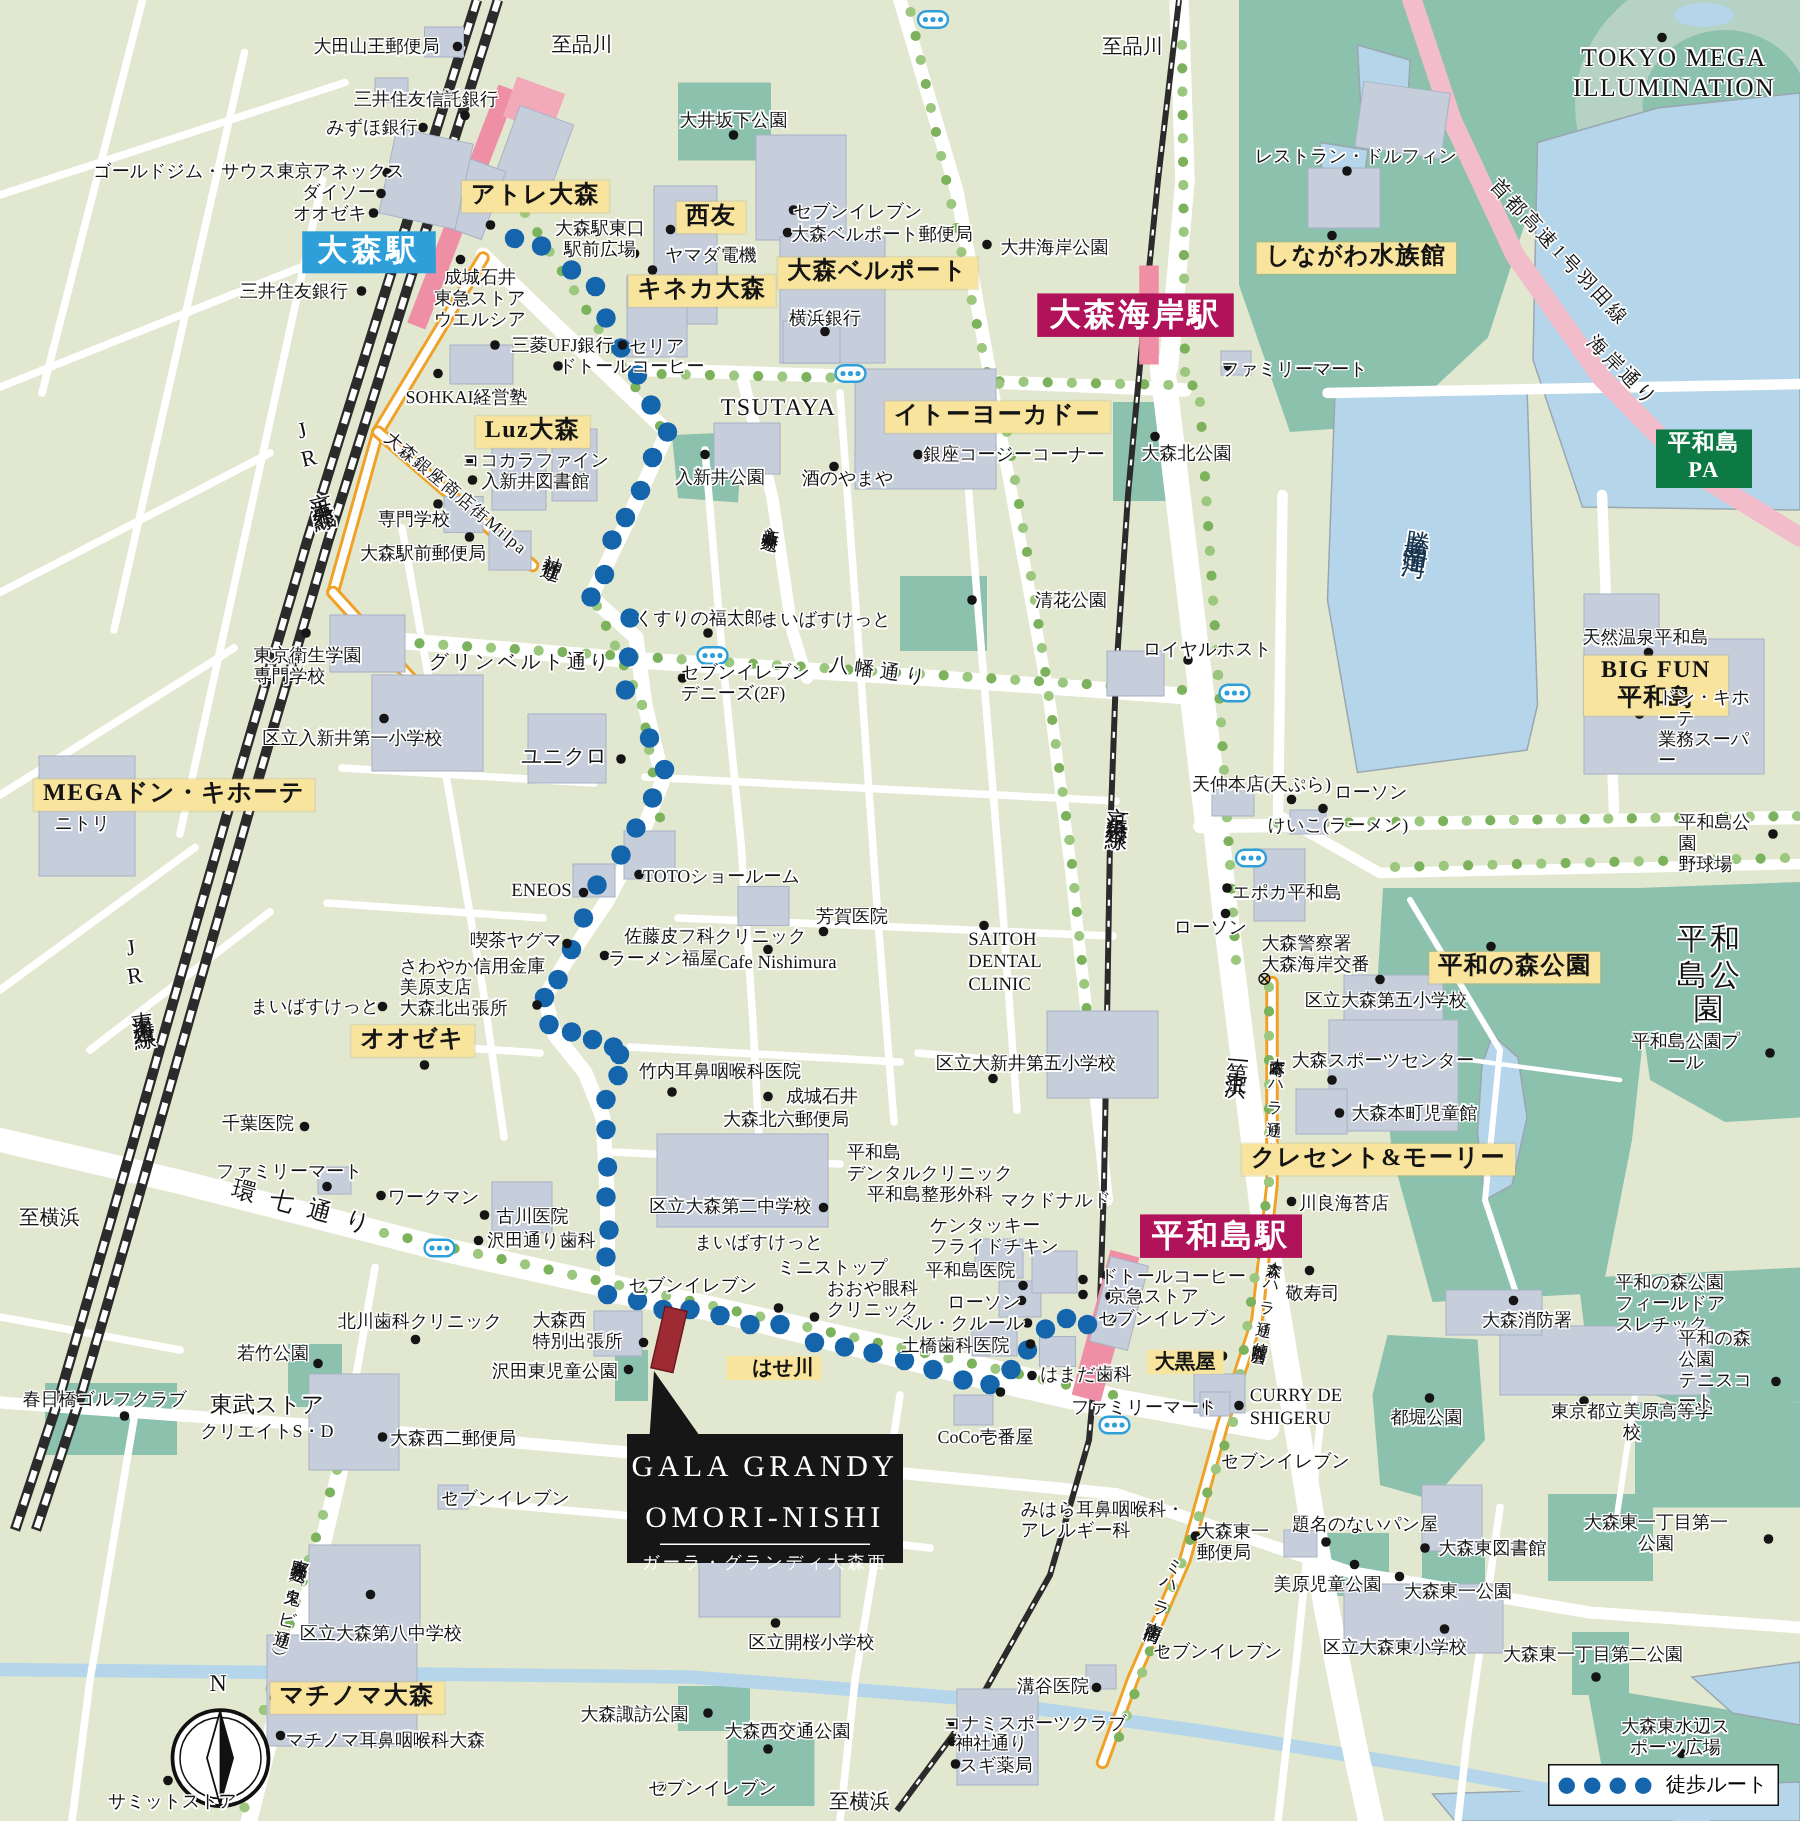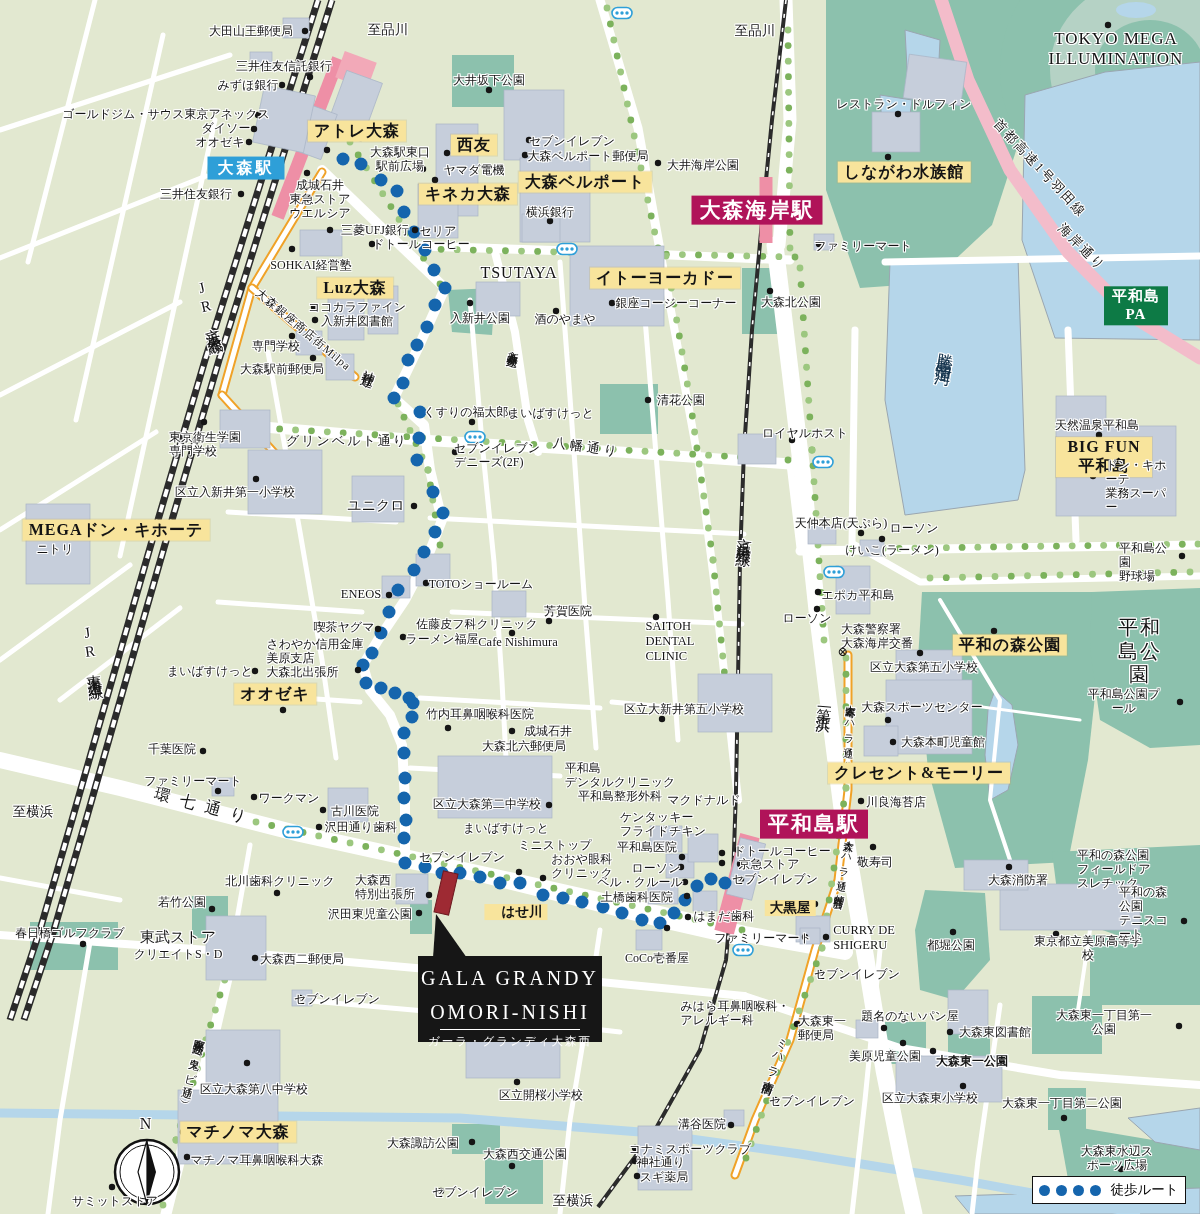--- a/index.html
+++ b/index.html
@@ -19,21 +19,21 @@
   .rd10{font-size:10.5px;letter-spacing:1px;}
   .wtr{font-size:17px;letter-spacing:4px;color:#17364f;}
   .dir{font-size:13.5px;}
   .big{font-size:20px;letter-spacing:2px;}
   .lat{font-size:12.5px;}
   .lat16{font-size:16px;letter-spacing:1px;}
   .lat17{font-size:17px;letter-spacing:1px;}
   .sym{font-size:13px;text-shadow:none;}
   .yl{background:#f8e49c;padding:1px 6px;font-size:16px;font-weight:600;letter-spacing:1px;text-shadow:none;box-shadow:0 0 0 1px rgba(190,170,90,.25);}
   .ylS{background:#f8e49c;padding:0 5px;font-size:13.5px;font-weight:600;text-shadow:none;}
-  .stB{background:#2e9fd8;color:#fff;padding:2px 10px;font-size:16px;font-weight:bold;letter-spacing:3px;text-shadow:none;}
+  .stB{background:#2e9fd8;color:#fff;padding:2px 10px;font-size:20px;font-weight:bold;letter-spacing:3px;text-shadow:none;}
   .stM{background:#b01359;color:#fff;padding:2px 8px;font-size:21px;font-weight:bold;letter-spacing:2px;text-shadow:none;}
   .paG{background:#0d7a45;color:#fff;padding:2px 7px;font-size:15px;font-weight:600;letter-spacing:1px;text-shadow:none;}
   #callout{position:absolute;left:418px;top:956px;width:184px;height:86px;background:#161616;color:#fff;text-align:center;}
   #callout .en{font-size:20px;letter-spacing:3px;line-height:1.2;margin-top:10px;}
   #callout .bar{width:140px;height:1px;background:#fff;margin:5px auto 4px auto;}
   #callout .ja{font-size:11.5px;letter-spacing:2px;}
   #legend{position:absolute;left:1032px;top:1176px;width:152px;height:26px;background:#fff;border:1.5px solid #111;
           display:flex;align-items:center;justify-content:center;gap:6px;}
   #legend .ld{width:11px;height:11px;border-radius:50%;background:#1565ad;display:inline-block;}
   #legend .lt{font-size:13.5px;margin-left:3px;}
@@ -808,21 +808,21 @@
       <div class="lbl poi al" style="left: 205px; top: 444px; transform: translate(-50%, -50%) rotate(0deg);">東京衛生学園
 専門学校</div>
       <div class="lbl poi" style="left: 235px; top: 492px; transform: translate(-50%, -50%) rotate(0deg);">区立入新井第一小学校</div>
       <div class="lbl poi al" style="left: 497px; top: 455px; transform: translate(-50%, -50%) rotate(0deg);">セブンイレブン
 デニーズ(2F)</div>
       <div class="lbl poi" style="left: 376px; top: 506px; transform: translate(-50%, -50%) rotate(0deg); font-size: 14px;">ユニクロ</div>
       <div class="lbl yl" style="left: 116px; top: 530px; transform: translate(-50%, -50%) rotate(0deg);">MEGAドン・キホーテ</div>
       <div class="lbl poi" style="left: 55px; top: 549px; transform: translate(-50%, -50%) rotate(0deg);">ニトリ</div>
       <div class="lbl poi" style="left: 466px; top: 412px; transform: translate(-50%, -50%) rotate(0deg);">くすりの福太郎</div>
       <div class="lbl poi" style="left: 551px; top: 413px; transform: translate(-50%, -50%) rotate(0deg);">まいばすけっと</div>
-      <div class="lbl poi" style="left: 681px; top: 400px; transform: translate(-50%, -50%) rotate(0deg);">清花公園</div>
+      <div class="lbl poi" style="left: 714px; top: 400px; transform: translate(-50%, -50%) rotate(0deg);">清花公園</div>
       <div class="lbl poi" style="left: 805px; top: 433px; transform: translate(-50%, -50%) rotate(0deg);">ロイヤルホスト</div>
       <div class="lbl poi" style="left: 841px; top: 523px; transform: translate(-50%, -50%) rotate(0deg);">天仲本店(天ぷら)</div>
       <div class="lbl poi" style="left: 914px; top: 528px; transform: translate(-50%, -50%) rotate(0deg);">ローソン</div>
       <div class="lbl poi" style="left: 892px; top: 550px; transform: translate(-50%, -50%) rotate(0deg);">けいこ(ラーメン)</div>
       <div class="lbl poi" style="left: 1097px; top: 425px; transform: translate(-50%, -50%) rotate(0deg);">天然温泉平和島</div>
       <div class="lbl yl" style="left: 1104px; top: 457px; transform: translate(-50%, -50%) rotate(0deg);">BIG FUN平和島</div>
       <div class="lbl poi al" style="left: 1137px; top: 486px; transform: translate(-50%, -50%) rotate(0deg);">ドン・キホーテ
 業務スーパー</div>
       <div class="lbl poi al" style="left: 1146px; top: 562px; transform: translate(-50%, -50%) rotate(0deg);">平和島公園
 野球場</div>
@@ -928,21 +928,21 @@
       <div class="lbl poi" style="left: 1088px; top: 948px; transform: translate(-50%, -50%) rotate(0deg);">東京都立美原高等学校</div>
       <div class="lbl poi al" style="left: 1118px; top: 869px; transform: translate(-50%, -50%) rotate(0deg);">平和の森公園
 フィールドアスレチック</div>
       <div class="lbl poi al" style="left: 1146px; top: 913px; transform: translate(-50%, -50%) rotate(0deg);">平和の森公園
 テニスコート</div>
       <div class="lbl poi al" style="left: 822px; top: 1028px; transform: translate(-50%, -50%) rotate(0deg);">大森東一
 郵便局</div>
       <div class="lbl poi" style="left: 910px; top: 1016px; transform: translate(-50%, -50%) rotate(0deg);">題名のないパン屋</div>
       <div class="lbl poi" style="left: 885px; top: 1056px; transform: translate(-50%, -50%) rotate(0deg);">美原児童公園</div>
       <div class="lbl poi" style="left: 995px; top: 1032px; transform: translate(-50%, -50%) rotate(0deg);">大森東図書館</div>
-      <div class="lbl poi" style="left: 972px; top: 1061px; transform: translate(-50%, -50%) rotate(0deg); font-weight: bold;">大森東一公園</div>
+      <div class="lbl poi" style="left: 972px; top: 1061px; transform: translate(-50%, -50%) rotate(0deg);">大森東一公園</div>
       <div class="lbl poi" style="left: 930px; top: 1098px; transform: translate(-50%, -50%) rotate(0deg);">区立大森東小学校</div>
       <div class="lbl poi" style="left: 1104px; top: 1022px; transform: translate(-50%, -50%) rotate(0deg);">大森東一丁目第一公園</div>
       <div class="lbl poi" style="left: 1062px; top: 1103px; transform: translate(-50%, -50%) rotate(0deg);">大森東一丁目第二公園</div>
       <div class="lbl poi" style="left: 1117px; top: 1158px; transform: translate(-50%, -50%) rotate(0deg);">大森東水辺スポーツ広場</div>
       <div class="lbl poi" style="left: 812px; top: 1101px; transform: translate(-50%, -50%) rotate(0deg);">セブンイレブン</div>
       <div class="lbl lat16" style="left: 146px; top: 1124px; transform: translate(-50%, -50%) rotate(0deg);">N</div>
     </div>
 </div>
 
 </body></html>

